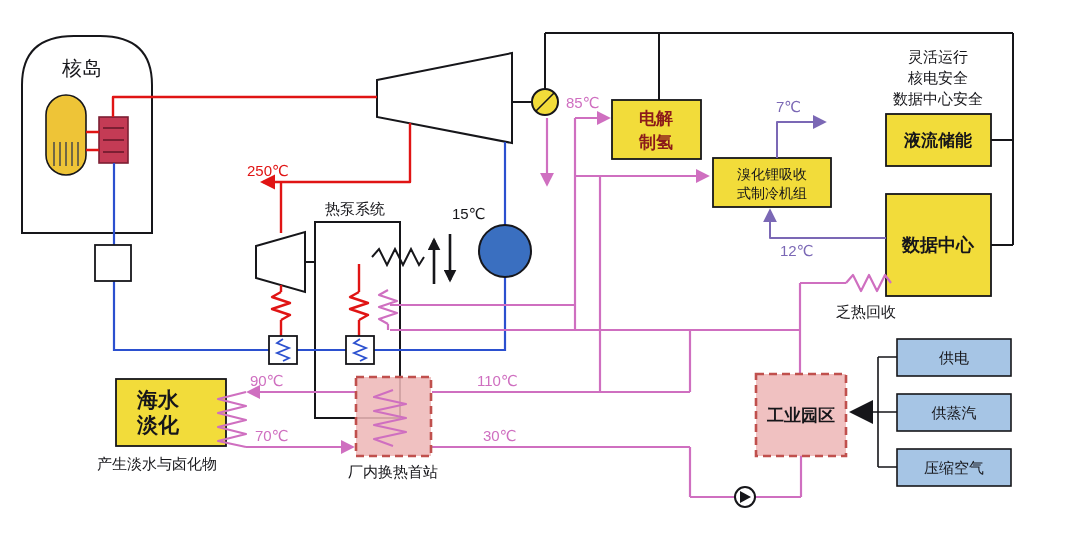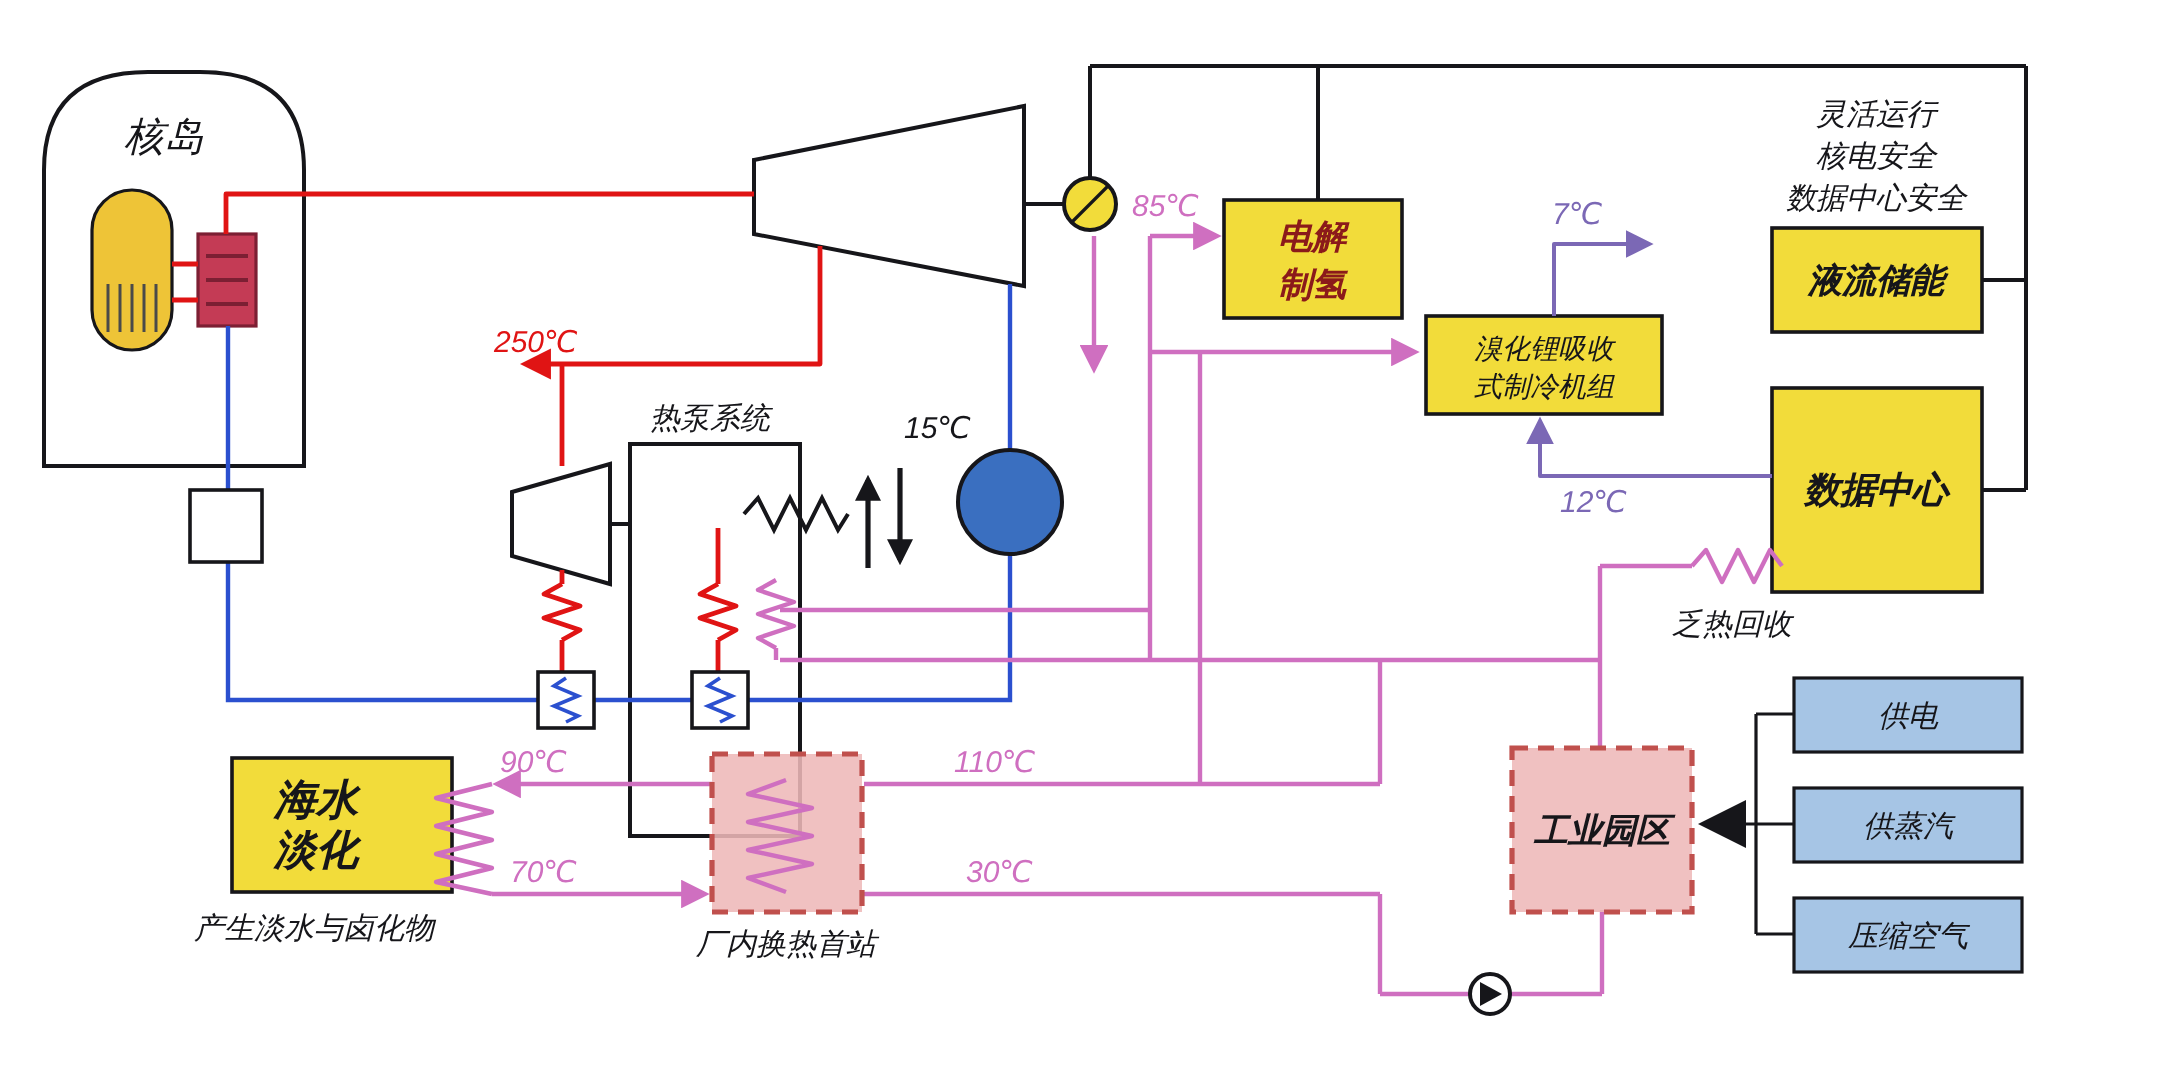--- a/index.html
+++ b/index.html
@@ -1,20 +1,20 @@
 <!DOCTYPE html>
 <html style="--red: #e01414; --blue: #2b50cf; --pink: #cf6fc0; --purple: #7b68b5; --yellow: #f2dc3a; --gold: #eec437; --lightblue: #a6c5e5; --dashpink: #c0504d;"><head>
 <meta charset="utf-8">
 <style>
   :root{
     --red:#e01414; --blue:#2b50cf; --pink:#cf6fc0; --purple:#7b68b5;
     --yellow:#f2dc3a; --gold:#eec437; --lightblue:#a6c5e5; --dashpink:#c0504d;
   }
   html,body{margin:0;padding:0;background:#fff;}
-  .stage{width:1080px;height:536px;background:#fff;position:relative;overflow:hidden;font-style:italic;}
+  .stage{width:1080px;height:536px;background:#fff;position:relative;overflow:hidden;}
   text{font-family:"Liberation Sans","DejaVu Sans",sans-serif;fill:#16161a;}
   .t14{font-size:14px}.t15{font-size:15px}.t20{font-size:20px}
   .t17b{font-size:17px;font-weight:bold}.t18b{font-size:18px;font-weight:bold}.t21b{font-size:21px;font-weight:bold}
   .tr{fill:var(--red)}.tp{fill:var(--pink)}.tv{fill:var(--purple)}.tdr{fill:#8b1a1a}
   .k{stroke:#16161a;stroke-width:2;fill:none}
   .k15{stroke:#16161a;stroke-width:1.6;fill:none}
   .kA{stroke:#16161a;stroke-width:2.6;fill:none}
   .r{stroke:var(--red);stroke-width:2.4;fill:none;stroke-linejoin:round}
   .b{stroke:var(--blue);stroke-width:2.2;fill:none}
   .bz{stroke:var(--blue);stroke-width:1.8;fill:none}

